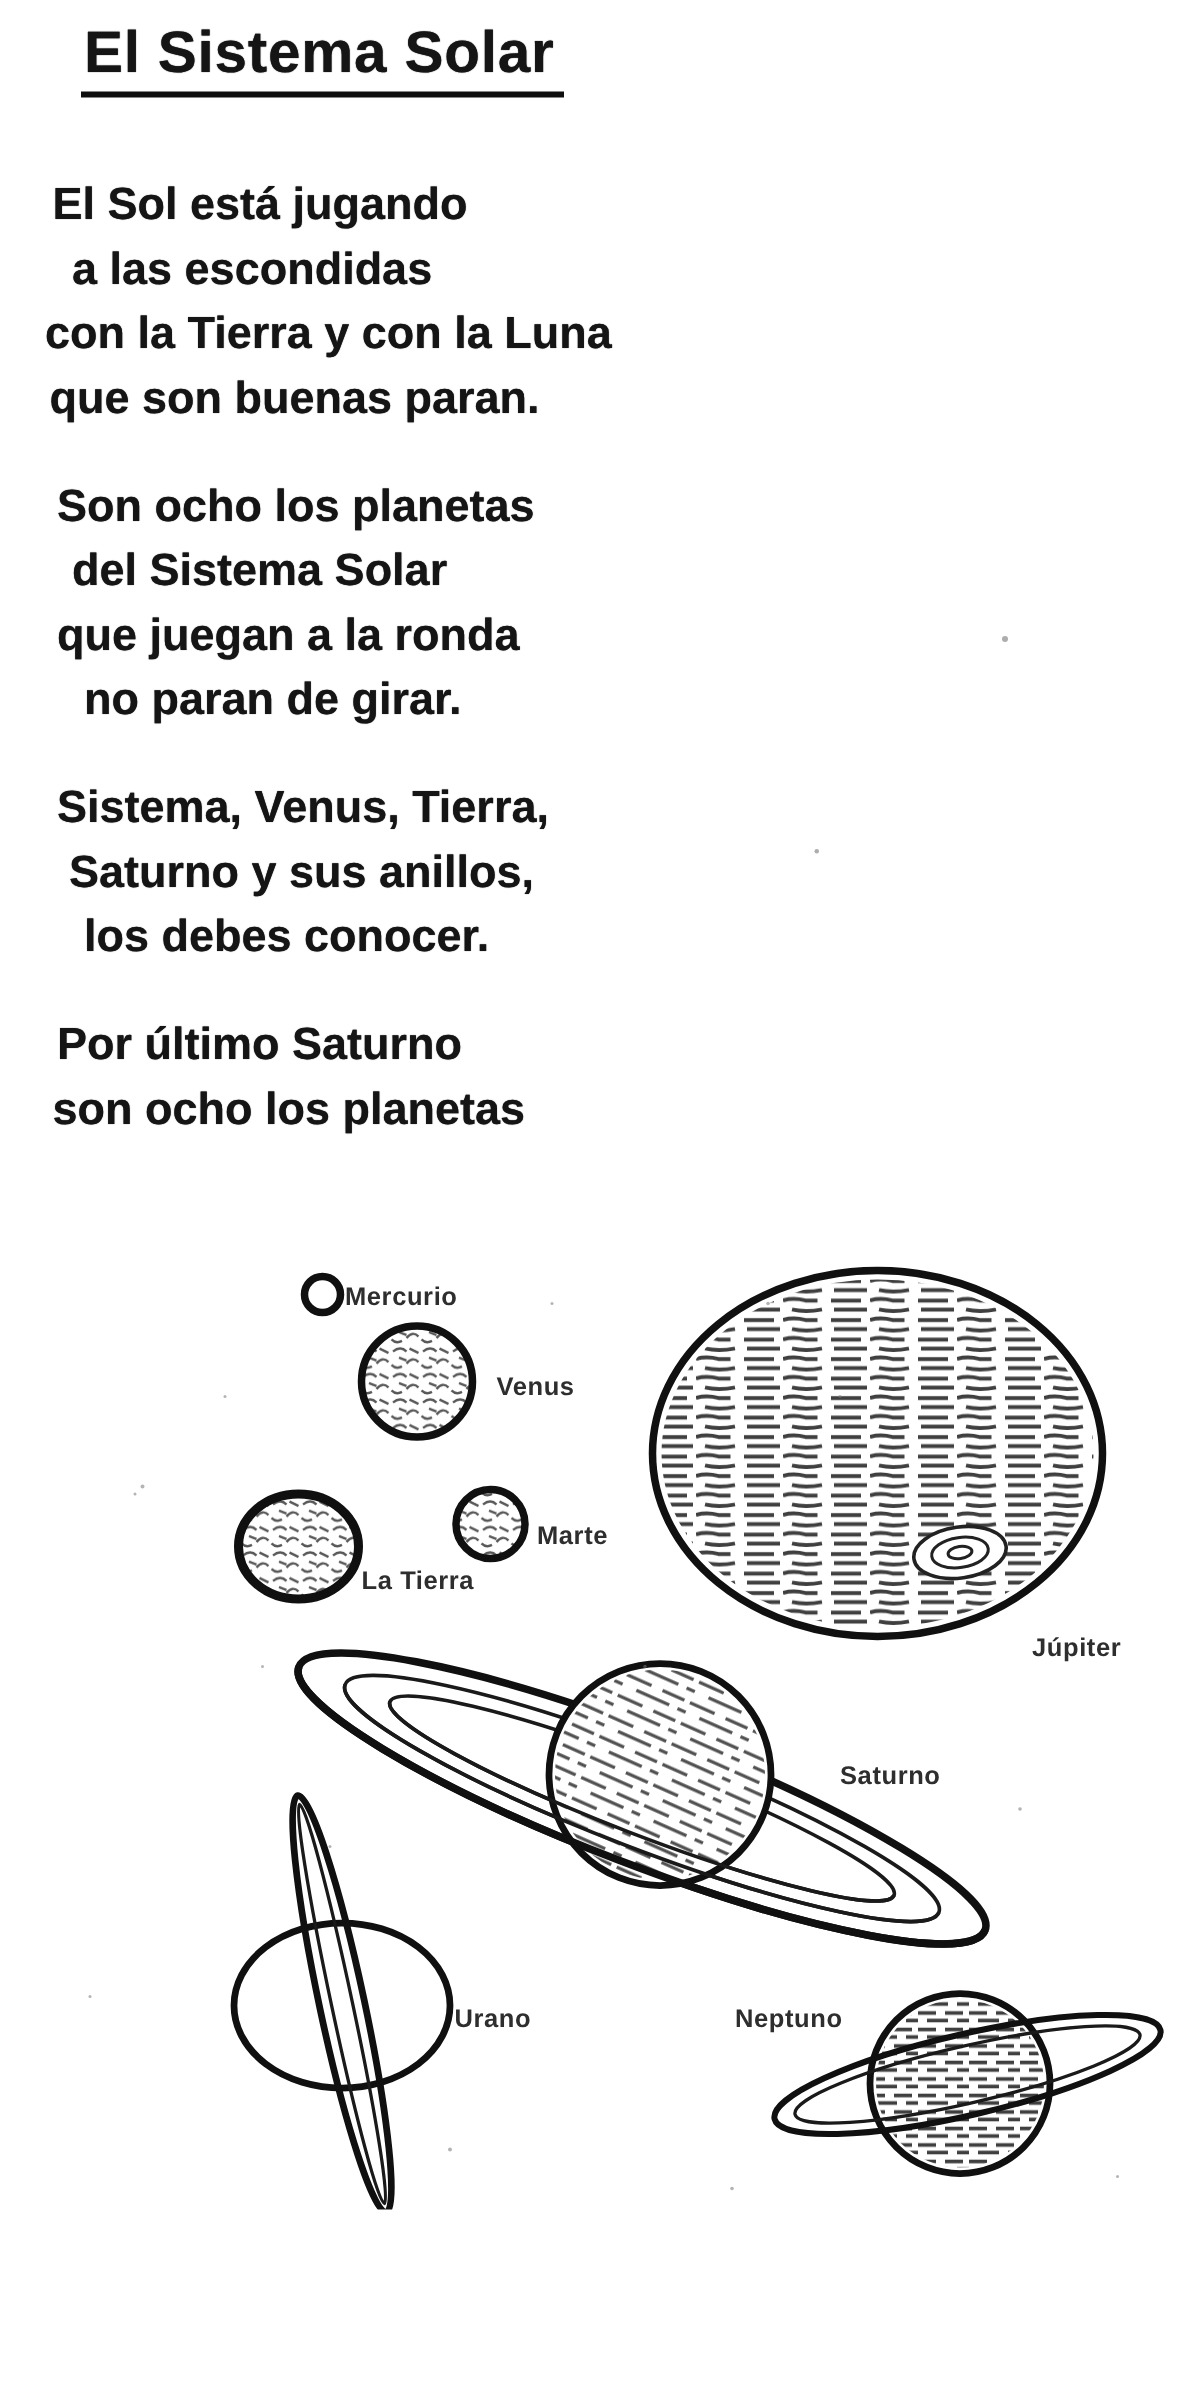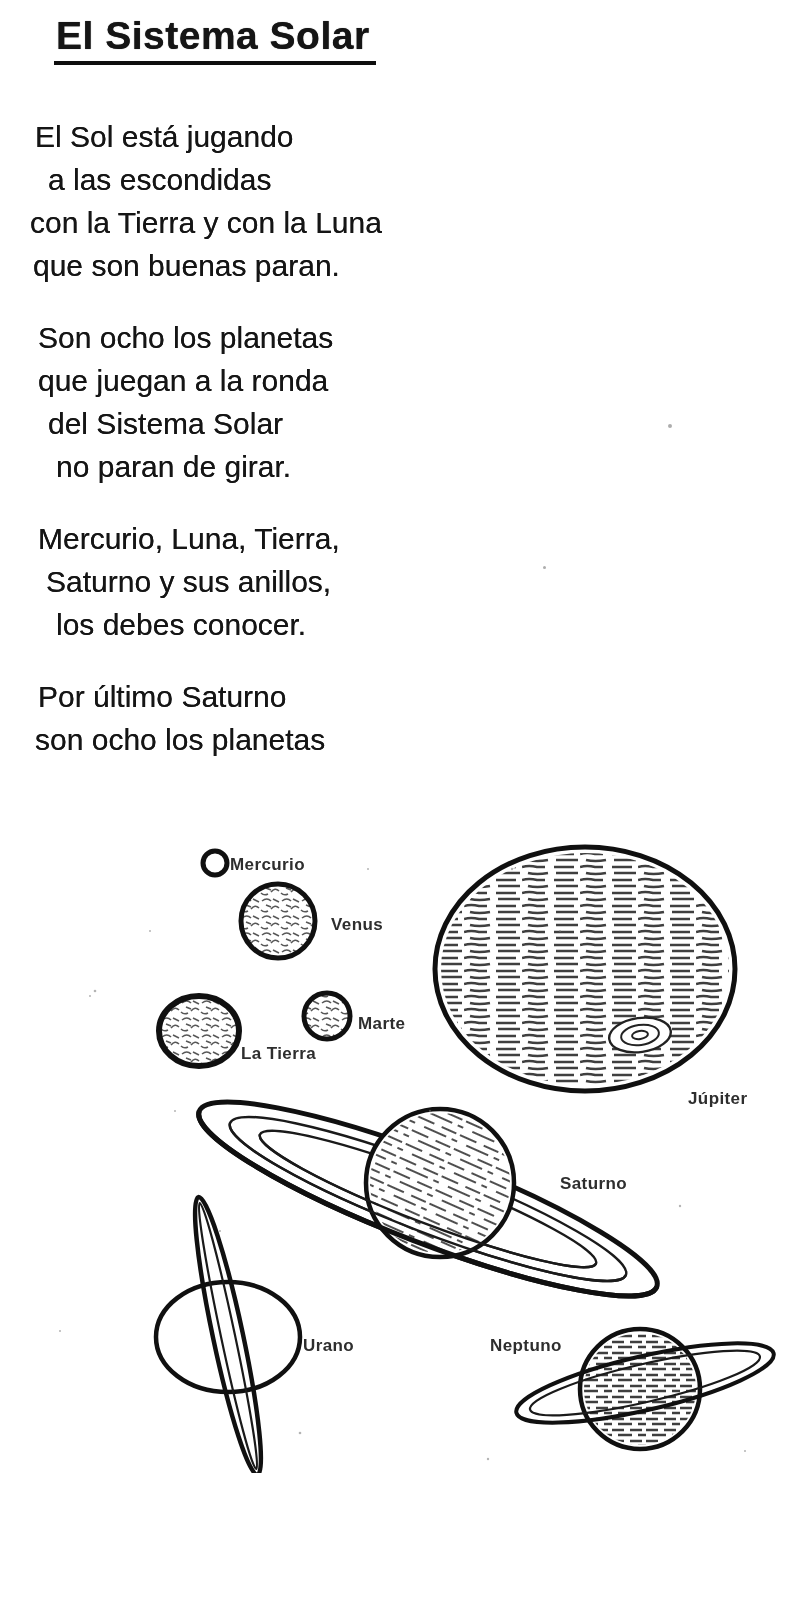--- a/index.html
+++ b/index.html
@@ -7,21 +7,21 @@
     width:786px;height:1600px;background:#ffffff;overflow:hidden;position:relative;
     font-family:"Liberation Sans", sans-serif;color:#151515;
   }
   .page{width:786px;height:1600px;position:relative;}
   .title{
     display:inline-block;margin:14px 0 0 54px;font-size:39px;font-weight:bold;
     letter-spacing:.5px;border-bottom:4px solid #0e0e0e;padding:0 6px 3px 2px;
     text-shadow:0 0 .7px rgba(0,0,0,.9);
   }
   .poem{margin-top:50px;font-size:30px;line-height:43px;}
-  .stanza{margin-bottom:29px;}
+  .stanza{margin-bottom:29px;font-weight:bold;}
   .line{white-space:nowrap;text-shadow:0 0 .6px rgba(0,0,0,.85);}
   .illustration{display:block;margin-top:50px;}
   .plabel{
     font-family:"Liberation Sans", sans-serif;font-weight:bold;font-size:17px;
     fill:#2e2e2e;letter-spacing:.4px;
   }
   .speck{position:absolute;border-radius:50%;background:#777;opacity:.6;}
   #speck1{left:668px;top:424px;width:4px;height:4px;}
   #speck2{left:543px;top:566px;width:3px;height:3px;}
 </style>
@@ -34,26 +34,26 @@
 
   <div class="poem">
     <div class="stanza">
       <div class="line" style="margin-left:35px">El Sol está jugando</div>
       <div class="line" style="margin-left:48px">a las escondidas</div>
       <div class="line" style="margin-left:30px">con la Tierra y con la Luna</div>
       <div class="line" style="margin-left:33px">que son buenas paran.</div>
     </div>
     <div class="stanza">
       <div class="line" style="margin-left:38px">Son ocho los planetas</div>
+      <div class="line" style="margin-left:48px">del Sistema Solar</div>
       <div class="line" style="margin-left:38px">que juegan a la ronda</div>
-      <div class="line" style="margin-left:48px">del Sistema Solar</div>
       <div class="line" style="margin-left:56px">no paran de girar.</div>
     </div>
     <div class="stanza">
-      <div class="line" style="margin-left:38px">Mercurio, Luna, Tierra,</div>
+      <div class="line" style="margin-left:38px">Sistema, Venus, Tierra,</div>
       <div class="line" style="margin-left:46px">Saturno y sus anillos,</div>
       <div class="line" style="margin-left:56px">los debes conocer.</div>
     </div>
     <div class="stanza">
       <div class="line" style="margin-left:38px">Por último Saturno</div>
       <div class="line" style="margin-left:35px">son ocho los planetas</div>
     </div>
   </div>
 
   

